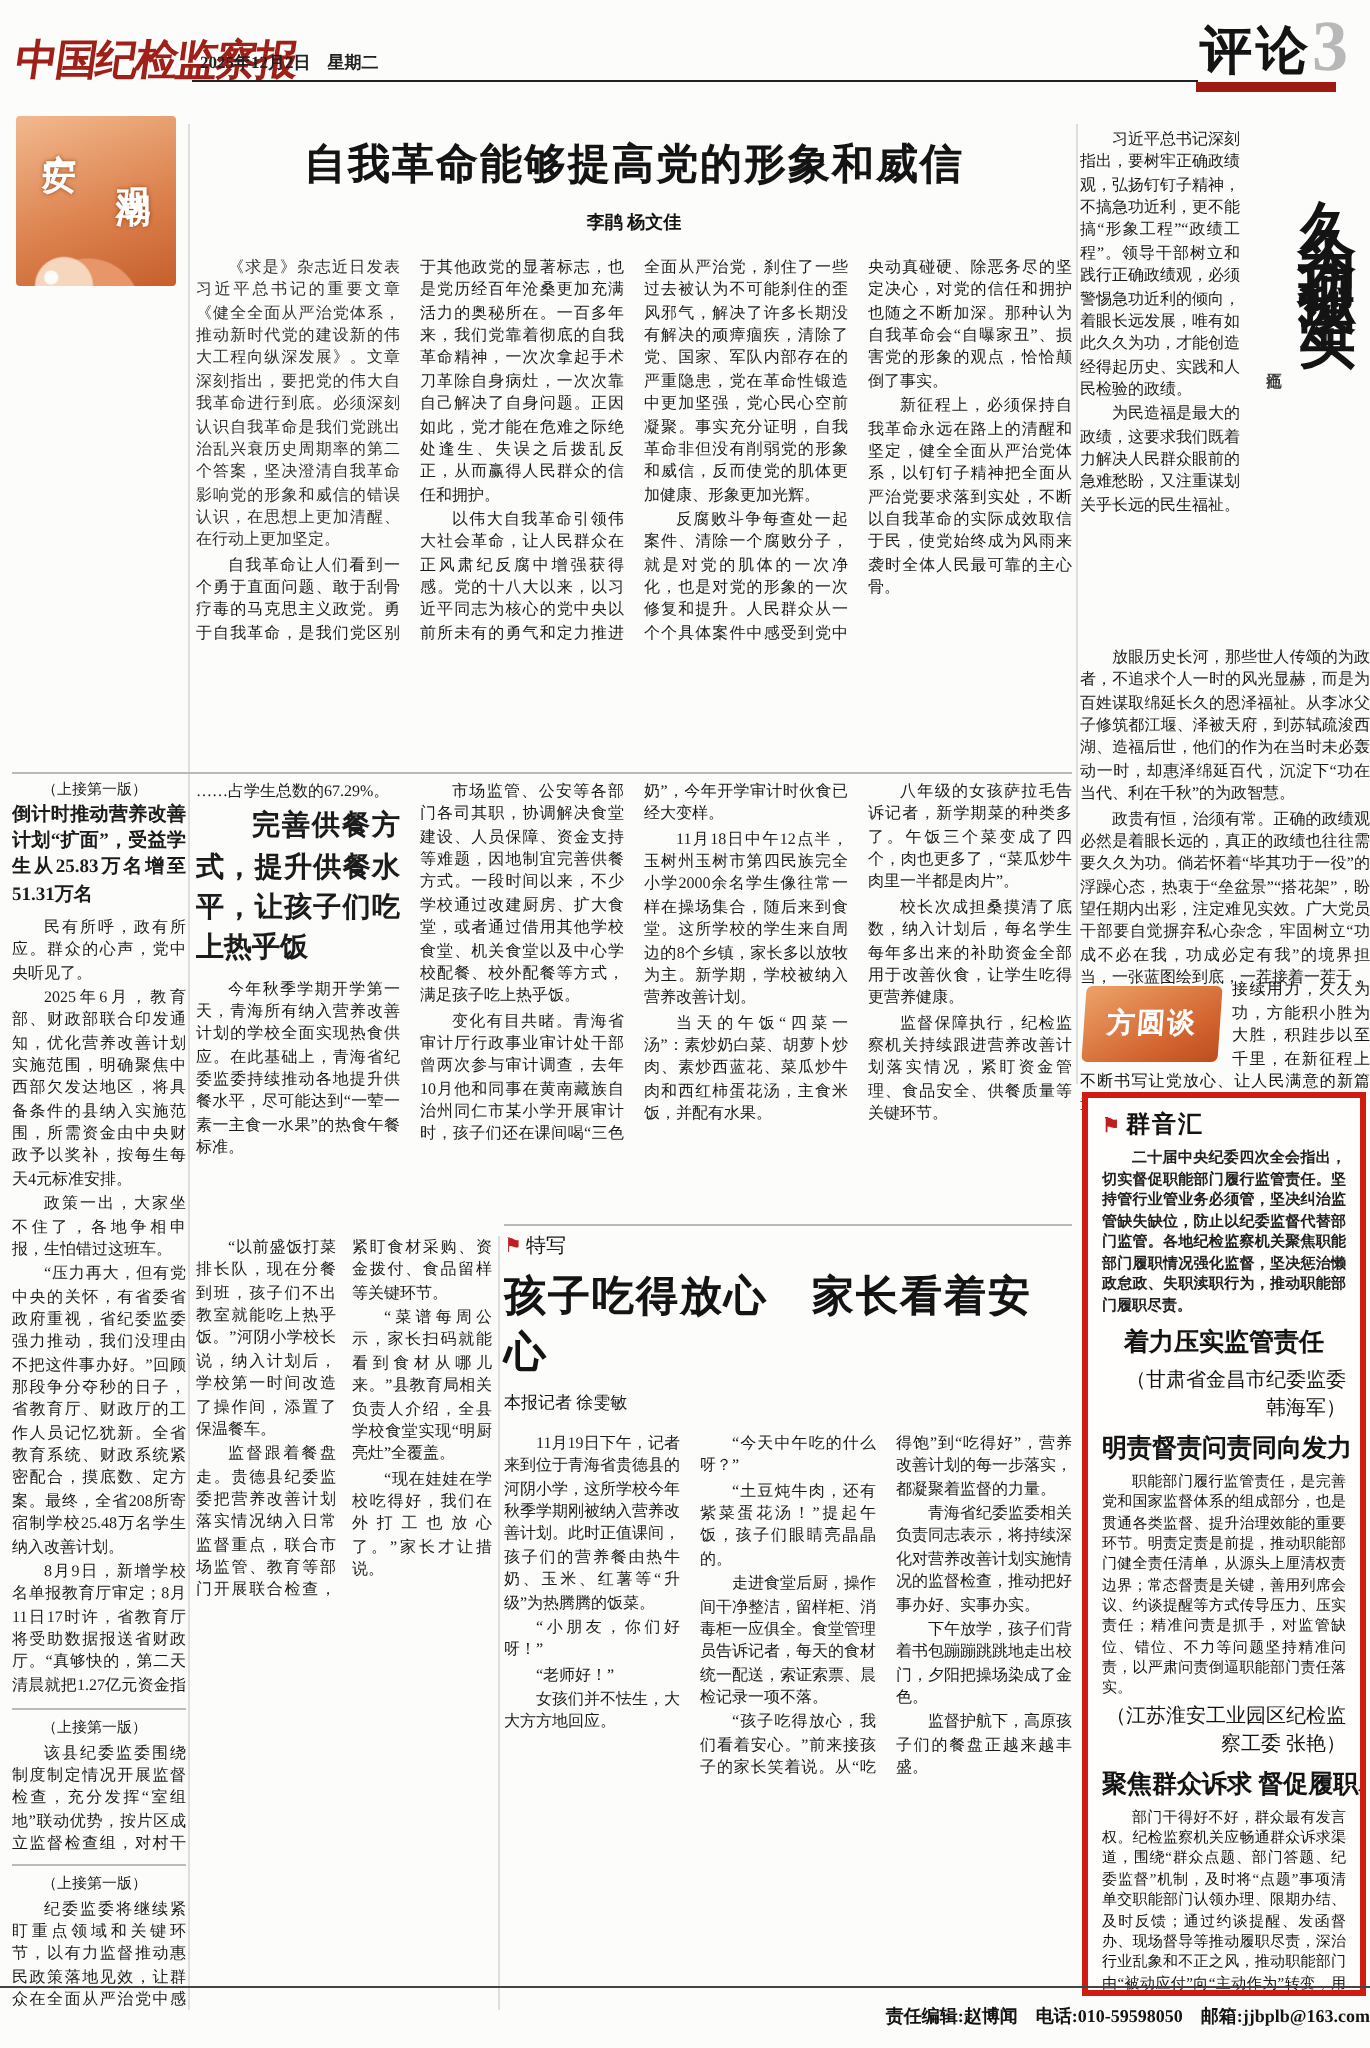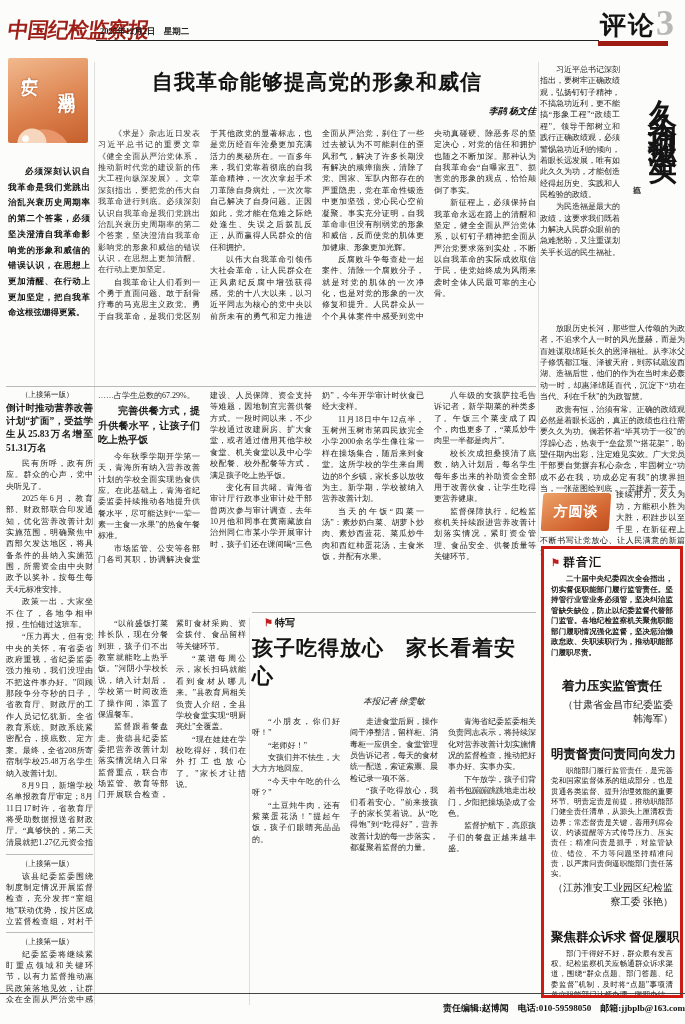--- a/index.html
+++ b/index.html
@@ -42,21 +42,21 @@
     font-size:8.5px; font-weight:bold; line-height:1.85; text-align:justify;
   }
   .guangan-intro p { text-indent:2em; }
   .leftrail-art { position:absolute; left:6px; top:390px; width:87px; height:458px; overflow:hidden; }
   .cont-note { font-size:7.5px; text-indent:2em; margin-bottom:2px; }
   .leftrail-head { font-size:9.5px; font-weight:bold; line-height:1.4; margin-bottom:3px; }
   .leftrail-stub { position:absolute; left:6px; width:87px; overflow:hidden; border-top:1px solid #bbb; padding-top:4px; }
   
   .main-art { position:absolute; left:98px; top:62px; width:438px; height:322px; }
   .main-title { text-align:center; font-size:21px; font-weight:bold; letter-spacing:1px; margin-top:6px; }
-  .main-byline { text-align:right; font-size:9px; font-weight:bold; margin-top:9px;font-style:italic; }
+  .main-byline { text-align:center; font-size:9px; font-weight:bold; margin-top:9px; }
   .main-cols { margin-top:10px; height:250px; overflow:hidden; column-count:4; column-gap:10px; }
   .lead-par { color:#333; }
   
   .right-art { position:absolute; left:540px; top:62px; width:145px; height:426px; }
   .r-vtitle { position:absolute; right:2px; top:14px; writing-mode:vertical-rl; font-size:29px; font-weight:bold; letter-spacing:9px; }
   .r-vauthor { position:absolute; right:44px; top:118px; writing-mode:vertical-rl; font-size:8px; color:#333; }
   .r-col { position:absolute; left:0; top:2px; width:80px; height:240px; overflow:hidden; }
   .r-full { position:absolute; left:0; top:261px; width:145px; height:178px; overflow:hidden; }
   
   .fyt { position:absolute; left:540px; top:489px; width:145px; height:54px; }
@@ -69,34 +69,34 @@
   }
   .fyt-tail { font-size:8px; line-height:1.45; text-align:justify; }
   
   .redbox {
     position:absolute; left:541px; top:546px; width:142px; height:452px;
     border:3px solid #d01b12; background:#fffefc; padding:5px 7px; overflow:hidden;
   }
   .qyh-head { font-size:12px; font-weight:bold; letter-spacing:1px; margin-bottom:3px; }
   .flag-ico { color:#c01f1f; font-size:10px; margin-right:2px; }
   .qyh-intro { font-size:7.5px; line-height:1.4; text-align:justify; font-weight:bold; text-indent:2em; color:#222; }
-  .qyh-h { text-align:center; font-size:12.5px; font-weight:bold; margin:20px 0 3px; letter-spacing:0; white-space:nowrap; }
+  .qyh-h { text-align:center; font-size:12.5px; font-weight:bold; margin:5px 0 3px; letter-spacing:0; white-space:nowrap; }
   .qyh-body { font-size:7.5px; line-height:1.38; text-align:justify; text-indent:2em; }
   .qyh-attr { font-size:10px; font-weight:normal; text-align:right; margin:1px 0 1px; }
   
   .midband { position:absolute; left:98px; top:390px; width:438px; height:222px; overflow:hidden; column-count:4; column-gap:10px; }
   .mid-frag { text-indent:0 !important; }
-  .mid-subhead { font-size:10px; font-weight:bold; line-height:1.45; text-indent:2em; margin:3px 0 3px; }
+  .mid-subhead { font-size:14px; font-weight:bold; line-height:1.45; text-indent:2em; margin:3px 0 3px; }
   
   .midleft { position:absolute; left:98px; top:618px; width:148px; height:387px; overflow:hidden; column-count:2; column-gap:8px; }
   
   .feature { position:absolute; left:252px; top:616px; width:284px; height:389px; }
-  .feat-label { font-size:10px; font-weight:bold;margin-left:12px; }
+  .feat-label { font-size:10px; font-weight:normal; }
   .feat-title { text-align:left; font-size:21px; font-weight:bold; letter-spacing:1px; margin-top:4px; }
-  .feat-byline { text-align:center; font-size:8.5px; margin-top:6px;font-style:italic; }
+  .feat-byline { text-align:left; font-size:8.5px; margin-top:6px; }
   .feat-cols { margin-top:8px; height:302px; overflow:hidden; column-count:3; column-gap:10px; }
   
   .footer-rule { position:absolute; left:0; top:993px; width:685px; height:1px; background:#444; }
   .footer-text { position:absolute; left:0; top:1002px; width:685px; text-align:right; font-size:9px; font-weight:bold; }
 </style>
 </head>
 <body>
 
 <div class="page">
 
@@ -110,23 +110,20 @@
   <div class="vline" style="left:94px; top:62px; height:943px;"></div>
   <div class="vline" style="left:249px; top:618px; height:387px;"></div>
   <div class="vline" style="left:538px; top:62px; height:480px;"></div>
   <div class="hline" style="left:6px; top:386px; width:530px;"></div>
   <div class="hline" style="left:252px; top:612px; width:284px;"></div>
 
   <div class="guangan-box">
     <span class="guangan-t1">广安</span>
     <span class="guangan-t2">观潮</span>
     <span></span>
-  </div>
-  <div class="guangan-intro">
-    <p>必须深刻认识自我革命是我们党跳出治乱兴衰历史周期率的第二个答案，必须坚决澄清自我革命影响党的形象和威信的错误认识，在思想上更加清醒、在行动上更加坚定，把自我革命这根弦绷得更紧。</p>
   </div>
 
   <div class="leftrail-art bodytext">
     <p class="cont-note">（上接第一版）</p>
     <div class="leftrail-head">倒计时推动营养改善计划“扩面”，受益学生从25.83万名增至51.31万名</div>
     <p>民有所呼，政有所应。群众的心声，党中央听见了。</p>
     <p>2025年6月，教育部、财政部联合印发通知，优化营养改善计划实施范围，明确聚焦中西部欠发达地区，将具备条件的县纳入实施范围，所需资金由中央财政予以奖补，按每生每天4元标准安排。</p>
     <p>政策一出，大家坐不住了，各地争相申报，生怕错过这班车。</p>
     <p>“压力再大，但有党中央的关怀，有省委省政府重视，省纪委监委强力推动，我们没理由不把这件事办好。”回顾那段争分夺秒的日子，省教育厅、财政厅的工作人员记忆犹新。全省教育系统、财政系统紧密配合，摸底数、定方案。最终，全省208所寄宿制学校25.48万名学生纳入改善计划。</p>
     <p>8月9日，新增学校名单报教育厅审定；8月11日17时许，省教育厅将受助数据报送省财政厅。“真够快的，第二天清晨就把1.27亿元资金指标通过数字系统直拨至各县（市、区）。”青海省财政厅教科文处负责人说。</p>
@@ -208,20 +205,21 @@
     <p>“现在娃娃在学校吃得好，我们在外打工也放心了。”家长才让措说。</p>
   </div>
 
   <div class="feature">
     <div class="feat-label">
       <span class="flag-ico">⚑</span><span>特写</span>
     </div>
     <div class="feat-title">孩子吃得放心　家长看着安心</div>
     <div class="feat-byline">本报记者 徐雯敏</div>
     <div class="feat-cols bodytext">
+      <p>11月19日下午，记者来到位于青海省贵德县的河阴小学，这所学校今年秋季学期刚被纳入营养改善计划。此时正值课间，孩子们的营养餐由热牛奶、玉米、红薯等“升级”为热腾腾的饭菜。</p>
       <p>“小朋友，你们好呀！”</p>
       <p>“老师好！”</p>
       <p>女孩们并不怯生，大大方方地回应。</p>
       <p>“今天中午吃的什么呀？”</p>
       <p>“土豆炖牛肉，还有紫菜蛋花汤！”提起午饭，孩子们眼睛亮晶晶的。</p>
       <p>走进食堂后厨，操作间干净整洁，留样柜、消毒柜一应俱全。食堂管理员告诉记者，每天的食材统一配送，索证索票、晨检记录一项不落。</p>
       <p>“孩子吃得放心，我们看着安心。”前来接孩子的家长笑着说。从“吃得饱”到“吃得好”，营养改善计划的每一步落实，都凝聚着监督的力量。</p>
       <p>青海省纪委监委相关负责同志表示，将持续深化对营养改善计划实施情况的监督检查，推动把好事办好、实事办实。</p>
       <p>下午放学，孩子们背着书包蹦蹦跳跳地走出校门，夕阳把操场染成了金色。</p>
       <p>监督护航下，高原孩子们的餐盘正越来越丰盛。</p>

